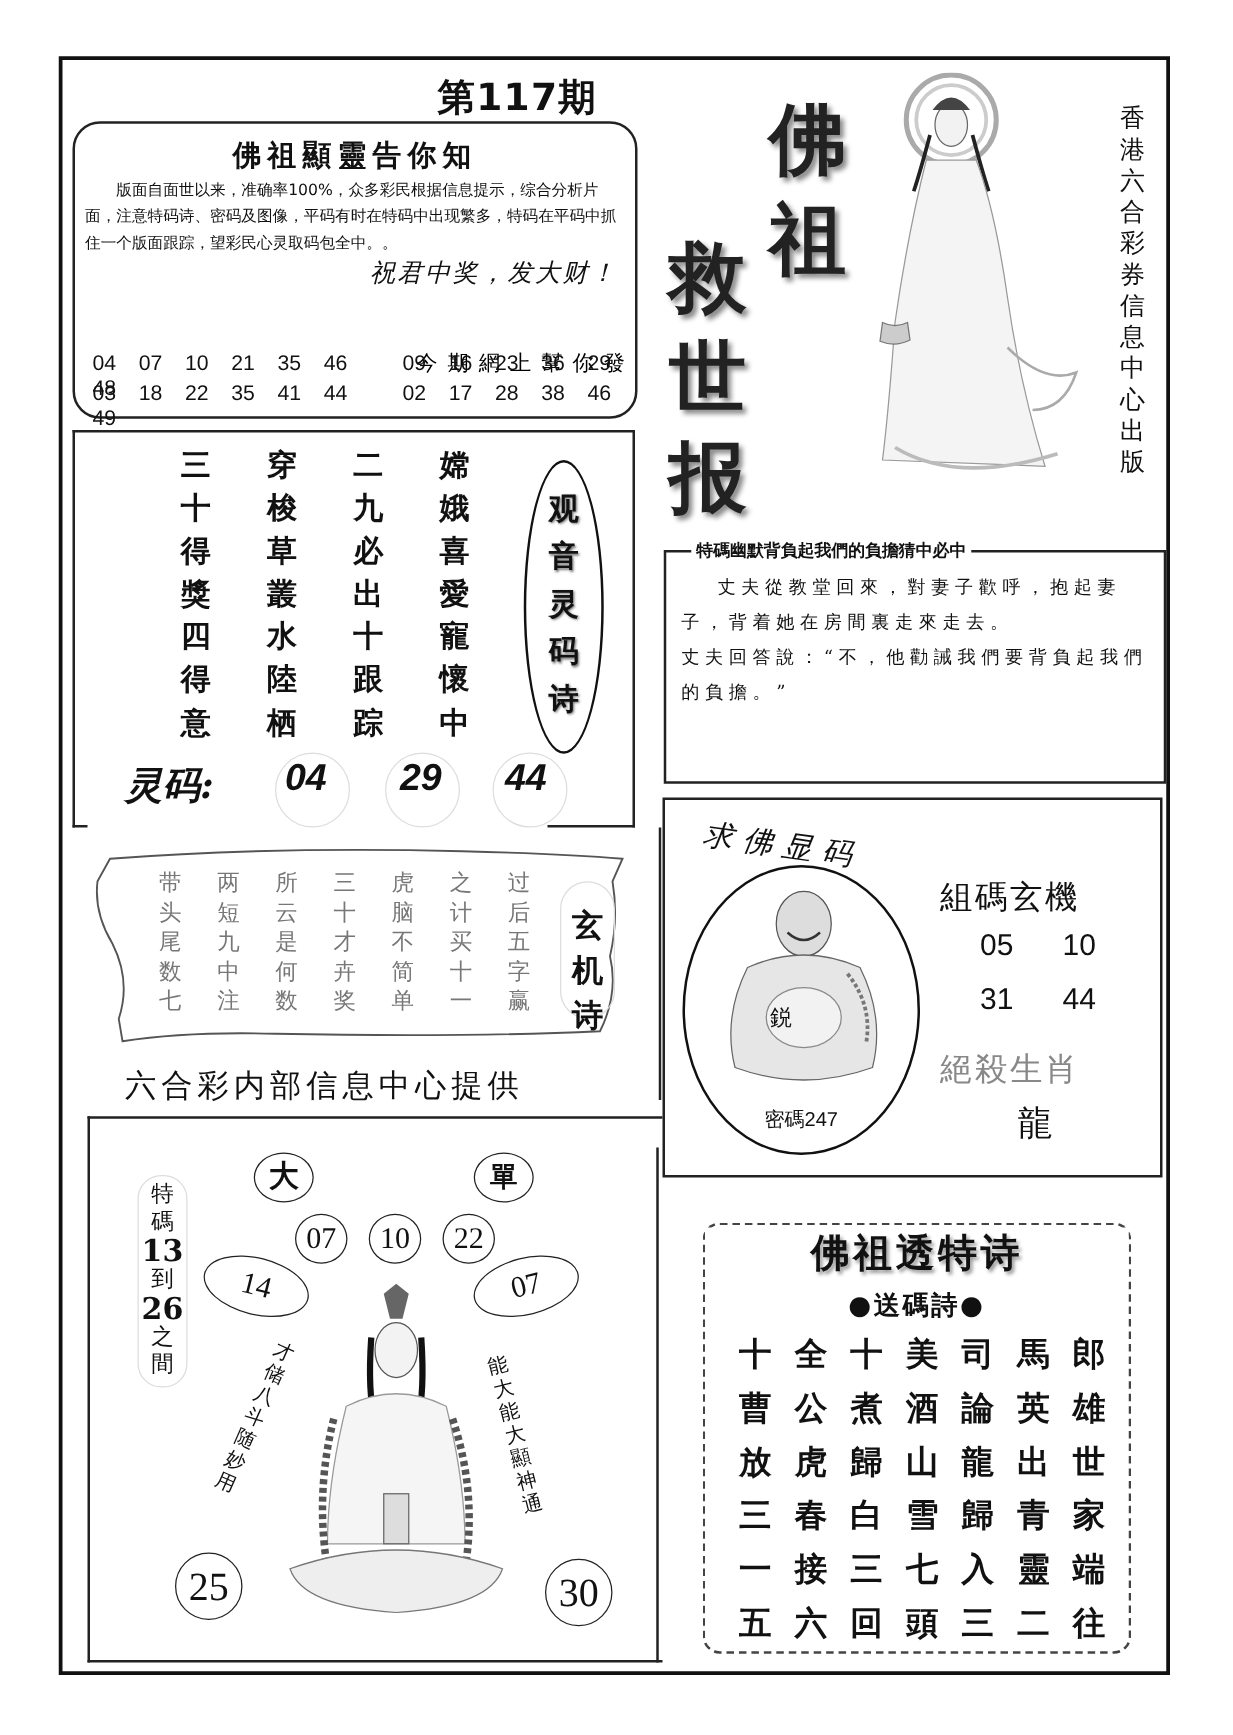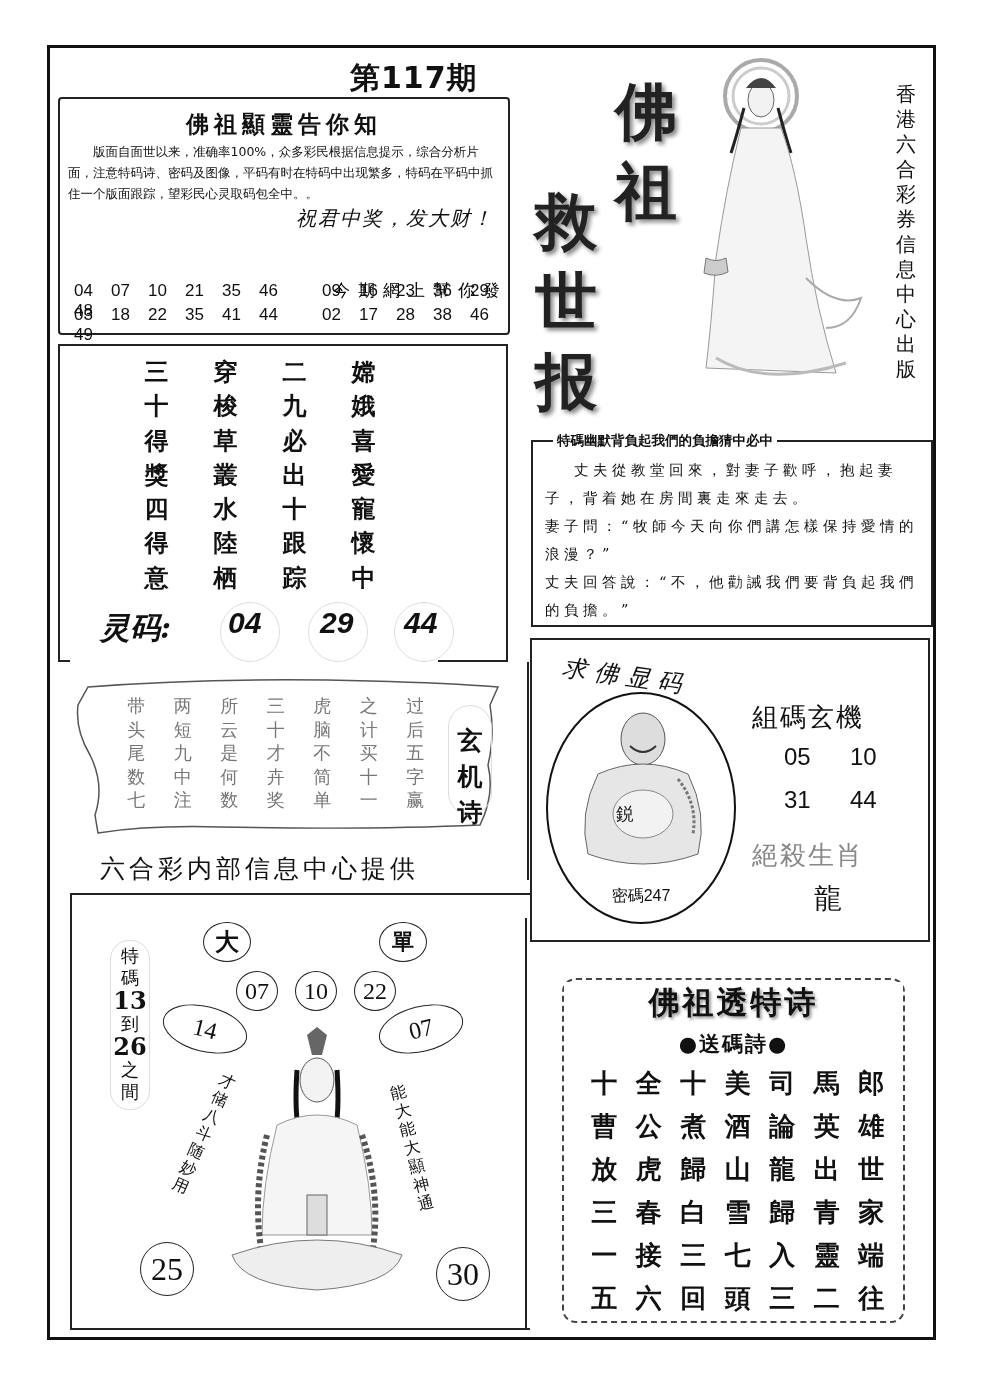--- a/index.html
+++ b/index.html
@@ -1,21 +1,21 @@
 <!DOCTYPE html>
 <html><head>
 <meta charset="utf-8">
 <style>
   html,body{margin:0;padding:0;background:#ffffff;}
   body{width:986px;height:1388px;position:relative;overflow:hidden;font-family:"DejaVu Sans","Liberation Sans",sans-serif;color:#111;}
   .abs{position:absolute;}
   .frame{left:47px;top:45px;width:889px;height:1295px;border:3px solid #111;box-sizing:border-box;}
   .issue{left:350px;top:58px;font-size:30px;font-weight:bold;letter-spacing:1px;font-family:"DejaVu Sans",sans-serif;}
   
-  .intro{left:58px;top:97px;width:452px;height:238px;border:2.5px solid #222;border-radius:4px;box-sizing:border-box;}
+  .intro{left:58px;top:97px;width:452px;height:238px;border:2.5px solid #222;border-radius:22px;box-sizing:border-box;}
   .intro-title{left:0;width:100%;top:10px;text-align:center;font-size:23px;font-weight:bold;letter-spacing:5px;font-family:"DejaVu Serif",serif;}
   .intro-body{left:8px;top:42px;width:432px;font-size:12.5px;line-height:21px;text-indent:2em;}
   .bless{right:14px;top:106px;font-size:20px;font-style:italic;letter-spacing:2px;font-family:"DejaVu Serif",serif;}
   .today{left:0;width:100%;top:146px;text-align:right;font-size:17px;letter-spacing:8px;color:#000000;font-family:"DejaVu Serif",serif;margin-top:34px;}
   .numrow{left:14px;font-size:17px;letter-spacing:0px;font-family:"Liberation Sans",sans-serif;}
   .numrow span{display:inline-block;width:37px;}
   .numrow .gap{width:26px;}
   
   .bigtitle{font-size:62px;font-weight:bold;color:#222;font-family:"DejaVu Serif",serif;text-shadow:3px 3px 4px #888;}
   .vertical-pub{left:893px;top:82px;width:26px;font-size:20px;line-height:25px;text-align:center;font-family:"DejaVu Sans",sans-serif;}
@@ -132,36 +132,40 @@
       <div>寵</div>
     <div>得</div>
       <div>陸</div>
       <div>跟</div>
       <div>懷</div>
     <div>意</div>
       <div>栖</div>
       <div>踪</div>
       <div>中</div>
   </div>
+  <div class="abs oval1">
+    <div class="abs oval1-text">
+      <div style="width:24px;margin:0 auto;word-break:break-all;">观音灵码诗</div>
+    </div>
+  </div>
   <div class="abs lingma">灵码:</div>
   <div class="abs ghost-circle" style="left:160px;top:256px"></div>
   <div class="abs ghost-circle" style="left:248px;top:256px"></div>
   <div class="abs ghost-circle" style="left:334px;top:256px"></div>
   <div class="abs lingnum" style="left:168px">04</div>
   <div class="abs lingnum" style="left:260px">29</div>
   <div class="abs lingnum" style="left:344px">44</div>
 </div>
 <div class="abs poem1-bottom-l"></div>
 <div class="abs poem1-bottom-r"></div>
 
 <div class="abs story">
   <div class="abs story-head">特碼幽默背負起我們的負擔猜中必中</div>
   <div class="abs story-body">
     <div style="text-indent:2em">丈夫從教堂回來，對妻子歡呼，抱起妻子，背着她在房間裏走來走去。</div>
-    <div>妻子問：“牧師今天向你們講怎樣保持愛情的浪漫？”</div>
     <div>丈夫回答說：“不，他勸誡我們要背負起我們的負擔。”</div>
   </div>
 </div>
 
 <div class="abs scroll">
   <svg class="abs" style="left:0;top:0" width="432" height="160" viewBox="0 0 432 160">
     <path d="M18 12 Q150 2 300 6 Q380 8 428 12 L420 30 Q425 60 418 90 Q425 120 410 150 Q300 155 150 152 Q80 150 28 158 L25 140 Q35 110 20 80 Q5 55 8 30 Z" fill="#fff" stroke="#555" stroke-width="1.5"></path>
   </svg>
   <div class="abs xjgrid">
     <div>带</div>

